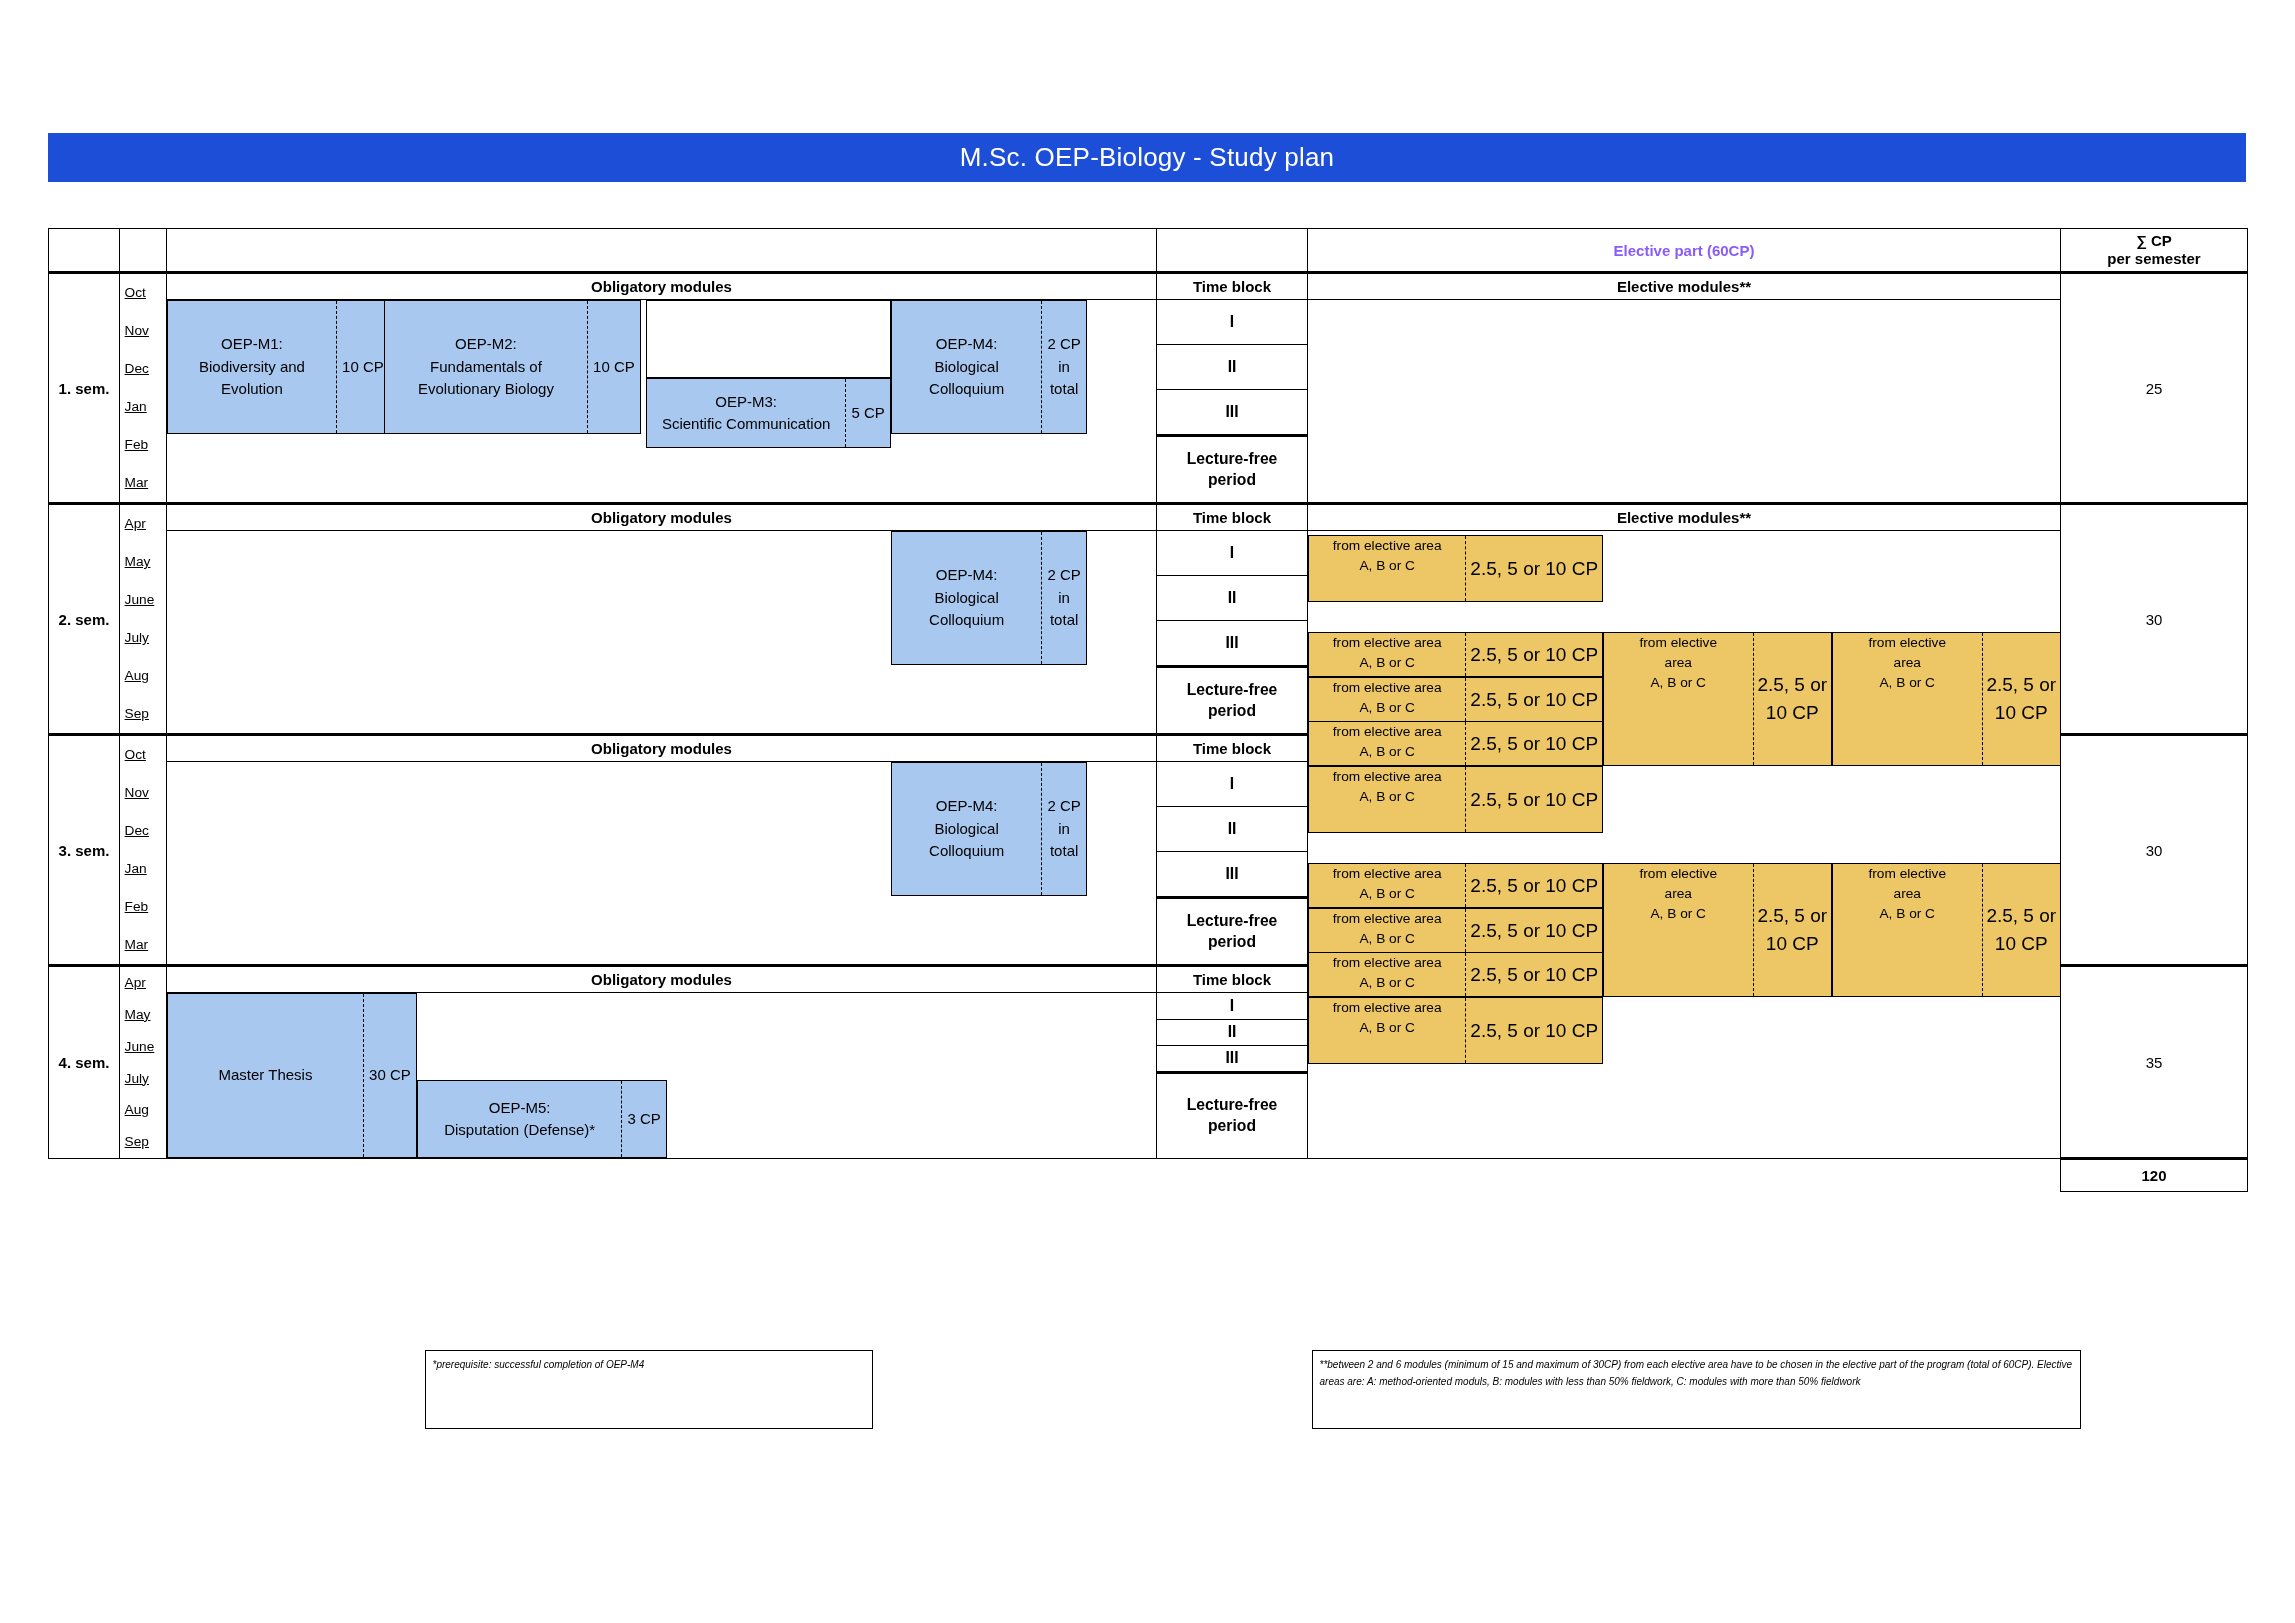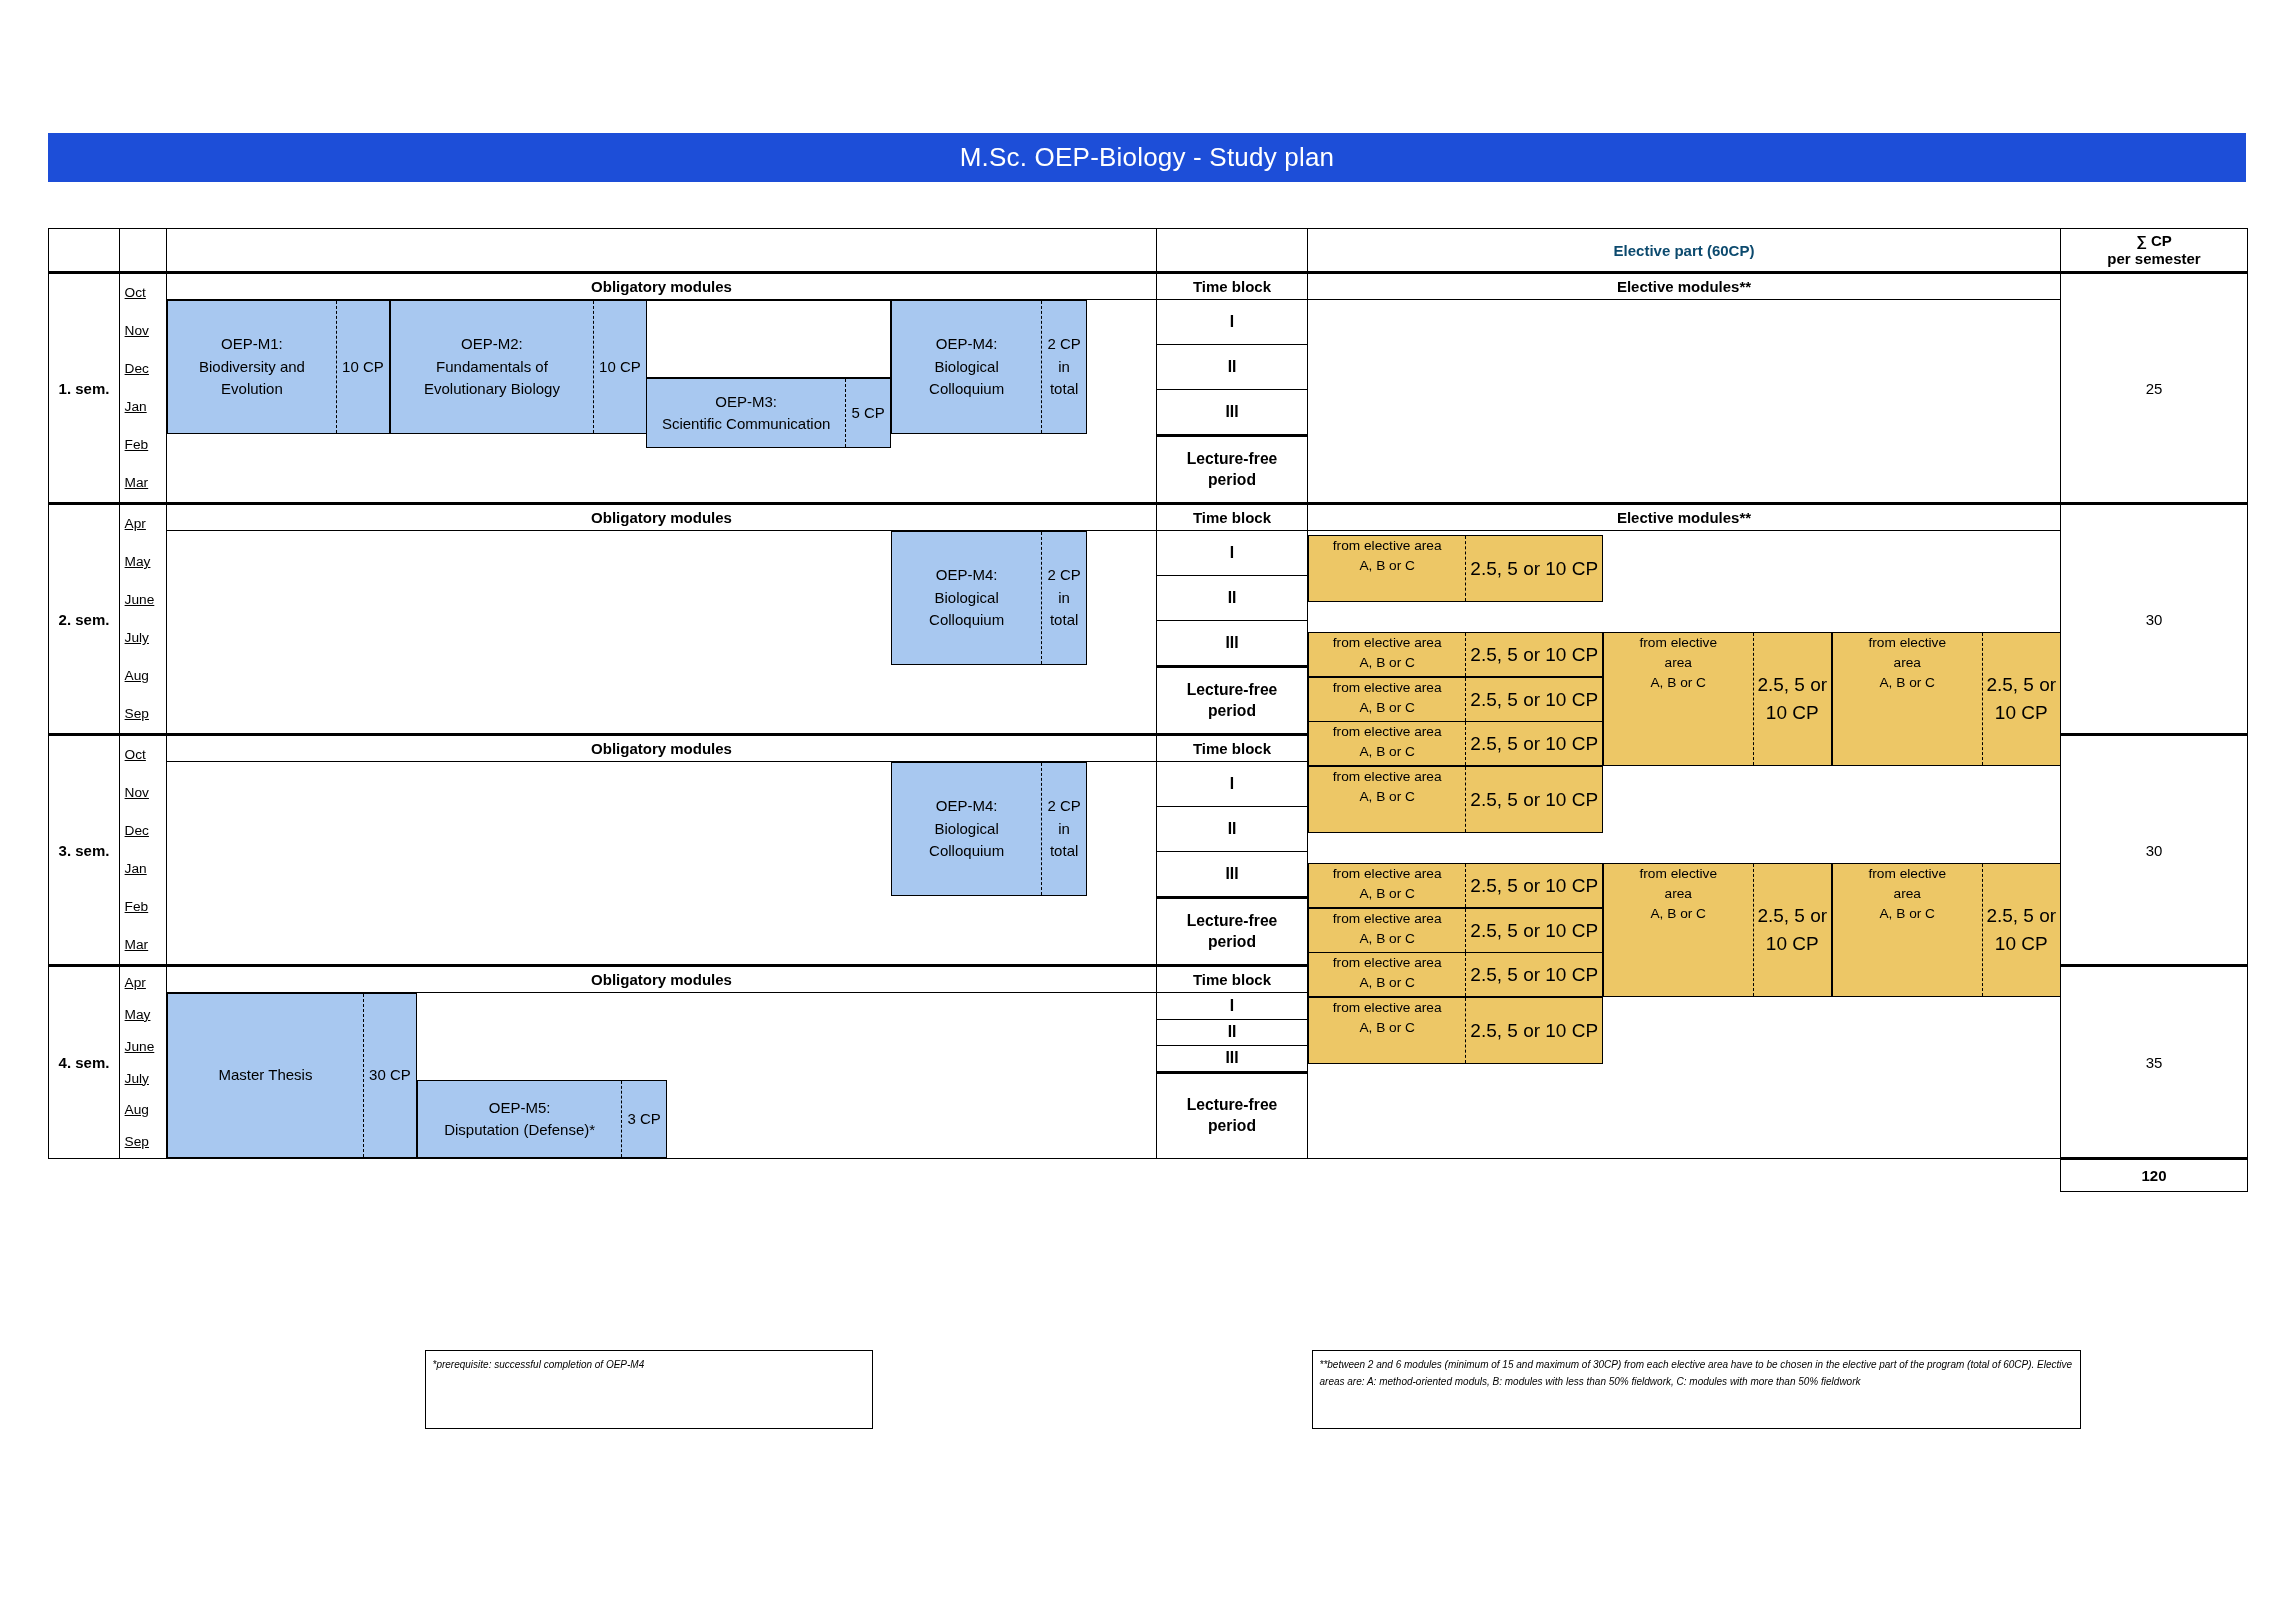--- a/index.html
+++ b/index.html
@@ -67,21 +67,21 @@
   .hdr-oblig {
     background: #2335BC;
     color: #ffffff;
     font-weight: bold;
     font-size: 17.7px;
     text-align: center;
     height: 42px;
   }
   .hdr-elec {
     background: #EDBE2E;
-    color: #0c4a6e;
+    color: #8b5cf6;
     font-weight: bold;
     font-size: 17.7px;
     text-align: center;
     height: 42px;
   }
   .hdr-gap { background: #ffffff; }
   .hdr-sum {
     text-align: center;
     font-weight: bold;
     font-size: 17.7px;
@@ -319,21 +319,21 @@
       <div class="canvas">
         <div class="mod" style="left:0px; top:0px; width:223px; height:134px;">
           <div class="mod-name">
             <span>OEP-M1:</span>
             <span>Biodiversity and</span>
             <span>Evolution</span>
           </div>
           <div class="mod-cp">10 CP</div>
         </div>
 
-        <div class="mod" style="left:223px; top:0px; width:257px; height:134px;">
+        <div class="mod" style="left:217px; top:0px; width:257px; height:134px;">
           <div class="mod-name">
             <span>OEP-M2:</span>
             <span>Fundamentals of</span>
             <span>Evolutionary Biology</span>
           </div>
           <div class="mod-cp">10 CP</div>
         </div>
 
         <div class="mod" style="left:479px; top:78px; width:245px; height:70px;">
           <div class="mod-name">

